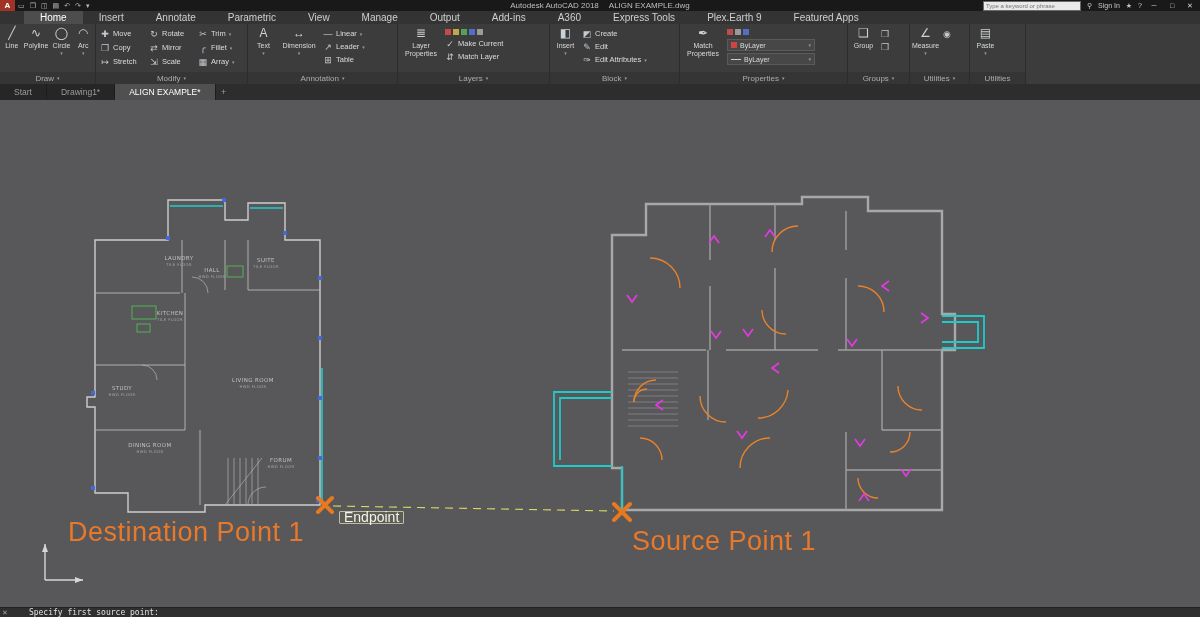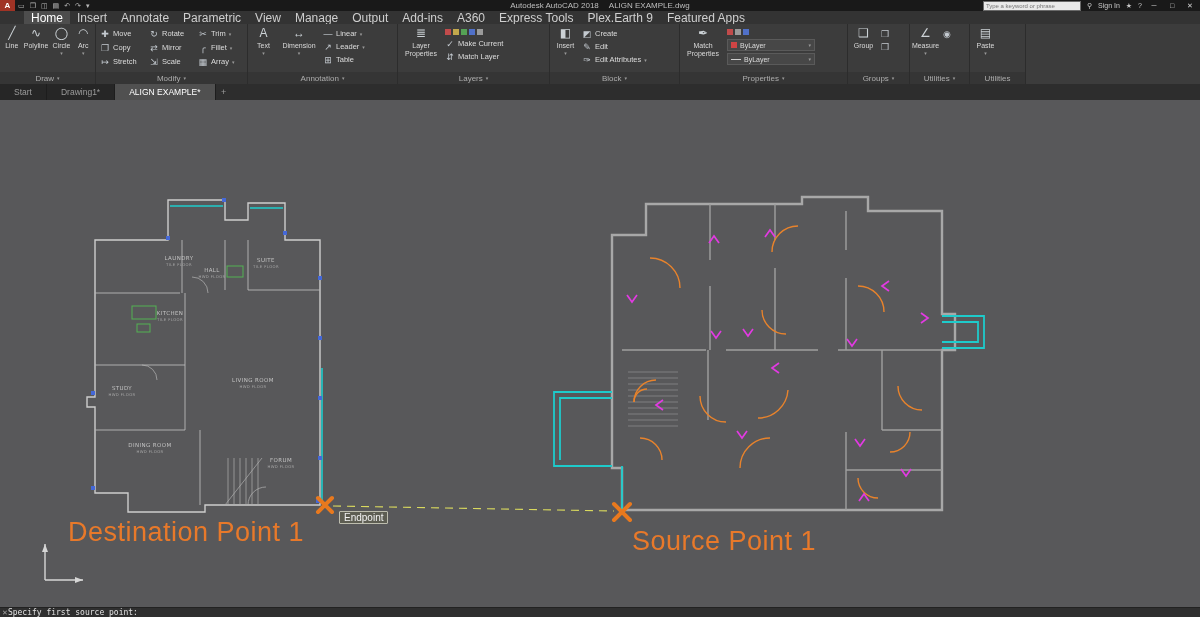--- a/index.html
+++ b/index.html
@@ -17,21 +17,21 @@
                 align-items:center;justify-content:center;color:#bfbfbf;font-size:8px;pointer-events:none;}
   #title-right{margin-left:auto;display:flex;align-items:center;gap:6px;padding-right:4px;}
   #search-box{width:92px;height:8px;font-size:6px;border:1px solid #6a6a6a;background:#e9e9e9;
               color:#444;padding:0 2px;}
   .tbicon{font-size:7px;color:#c9c9c9;line-height:11px;}
   .winbtn{font-size:7px;color:#d2d2d2;width:12px;text-align:center;line-height:11px;}
 
   
   #ribbon-tabs{position:absolute;left:0;top:11px;width:1200px;height:13px;background:#333333;
                display:flex;align-items:stretch;padding-left:24px;box-sizing:border-box;}
-  .rtab{display:flex;align-items:center;padding:0 7px;font-size:12px;color:#cfcfcf;}
+  .rtab{display:flex;align-items:center;padding:0 16px;font-size:10px;color:#cfcfcf;}
   .rtab.active{background:#4d4d4d;color:#ffffff;}
 
   
   #ribbon{position:absolute;left:0;top:24px;width:1200px;height:60px;background:#3c3c3c;
           display:flex;align-items:stretch;}
   .panel{display:flex;flex-direction:column;border-right:1px solid #2c2c2c;box-sizing:border-box;}
   .pbody{flex:1;display:flex;align-items:flex-start;padding:3px 4px 0 4px;gap:5px;}
   .ptitle{height:12px;background:#353535;color:#adadad;font-size:8px;display:flex;
           align-items:center;justify-content:center;gap:3px;}
   .bigbtn{display:flex;flex-direction:column;align-items:center;width:23px;gap:1px;}
@@ -81,26 +81,26 @@
   .oarc path{stroke:#e8832c;stroke-width:1.4;fill:none;}
   .marrow{stroke:#e23ae2;stroke-width:1.7;fill:none;}
   .dashline{stroke:#d9d95e;stroke-width:1.2;stroke-dasharray:8 6;fill:none;}
   .xmark path{stroke:#e8791e;stroke-width:4;stroke-linecap:round;fill:none;}
   .ucs path{stroke:#d6d6d6;stroke-width:1.4;fill:none;}
   .ucs .ah{fill:#d6d6d6;stroke:none;}
   #dest-label,#source-label{position:absolute;font-size:27px;color:#e8792a;white-space:nowrap;letter-spacing:0.5px;}
   #dest-label{left:68px;top:417px;}
   #source-label{left:632px;top:426px;}
   #snap-tooltip{position:absolute;left:339px;top:411px;height:11px;line-height:11px;
-                background:#5d5d52;border:1px solid #bdbdae;color:#f2f2f2;font-size:10px;
+                background:#5d5d52;border:1px solid #bdbdae;color:#f2f2f2;font-size:14px;
                 padding:0 4px;border-radius:1px;}
 
   
   #cmdbar{position:absolute;left:0;top:607px;width:1200px;height:10px;background:#2f2f2f;
-          border-top:1px solid #222;display:flex;align-items:center;gap:0;padding-left:2px;
+          border-top:1px solid #222;display:flex;align-items:center;gap:21px;padding-left:2px;
           box-sizing:border-box;}
   #cmdbar .cicon{font-size:7px;color:#a0a0a0;}
   #cmd-text{font-family:"DejaVu Sans Mono",monospace;font-size:8px;color:#e2e2e2;}
 </style>
 </head>
 <body>
 
 <div id="app">
 
   <div id="titlebar">

